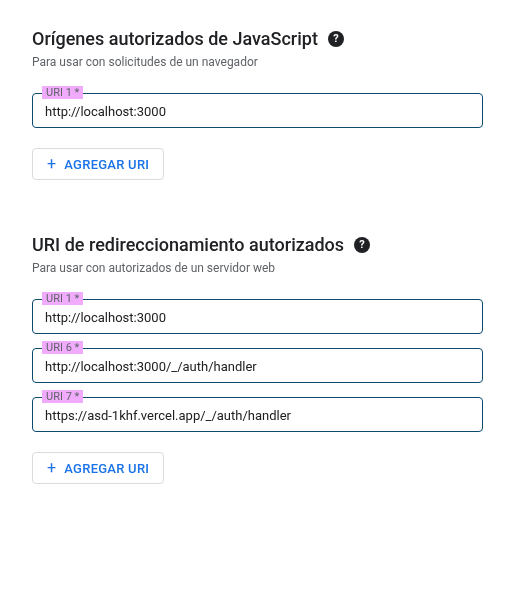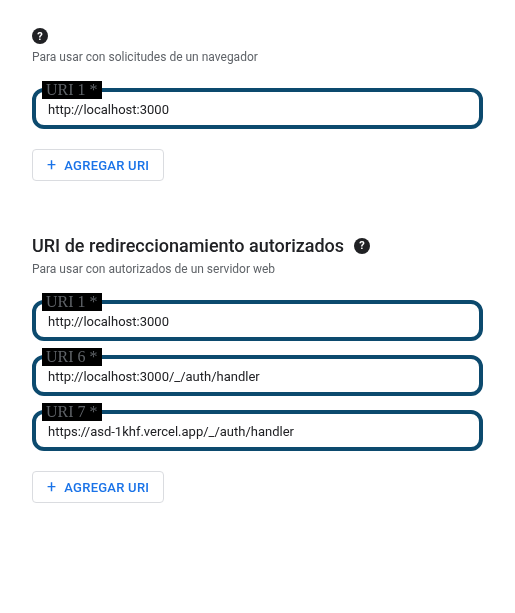--- a/index.html
+++ b/index.html
@@ -51,31 +51,30 @@
       flex-direction: column;
       gap: 14px;
     }
     .field-wrapper {
       position: relative;
     }
     .field-label {
       position: absolute;
       top: -7px;
       left: 10px;
-      background: #000000;
+      background: #f0abfc;
       padding: 0 4px;
-      font-size: 16px;
+      font-size: 11px;
       color: #5f6368;
-      font-family: Liberation Serif, serif;
     }
     .field-input {
       width: 100%;
       padding: 10px 12px 8px 12px;
-      border: 4px solid #0c4a6e;
-      border-radius: 12px;
+      border: 1px solid #0c4a6e;
+      border-radius: 4px;
       font-size: 13px;
       color: #202124;
       font-family: inherit;
       outline: none;
     }
     .add-button {
       display: inline-flex;
       align-items: center;
       gap: 8px;
       border: 1px solid #dadce0;
@@ -94,20 +93,21 @@
       font-size: 16px;
       font-weight: 400;
       line-height: 1;
     }
   </style>
 </head>
 <body>
 
 <div class="section">
   <div class="section-header">
+    <h2 class="section-title">Orígenes autorizados de JavaScript</h2>
     <span class="help-icon">?</span>
   </div>
   <p class="section-subtitle">Para usar con solicitudes de un navegador</p>
 
   <div class="fields">
     <div class="field-wrapper">
       <span class="field-label">URI 1 *</span>
       <input class="field-input" type="text" value="http://localhost:3000" style="">
     </div>
   </div>

